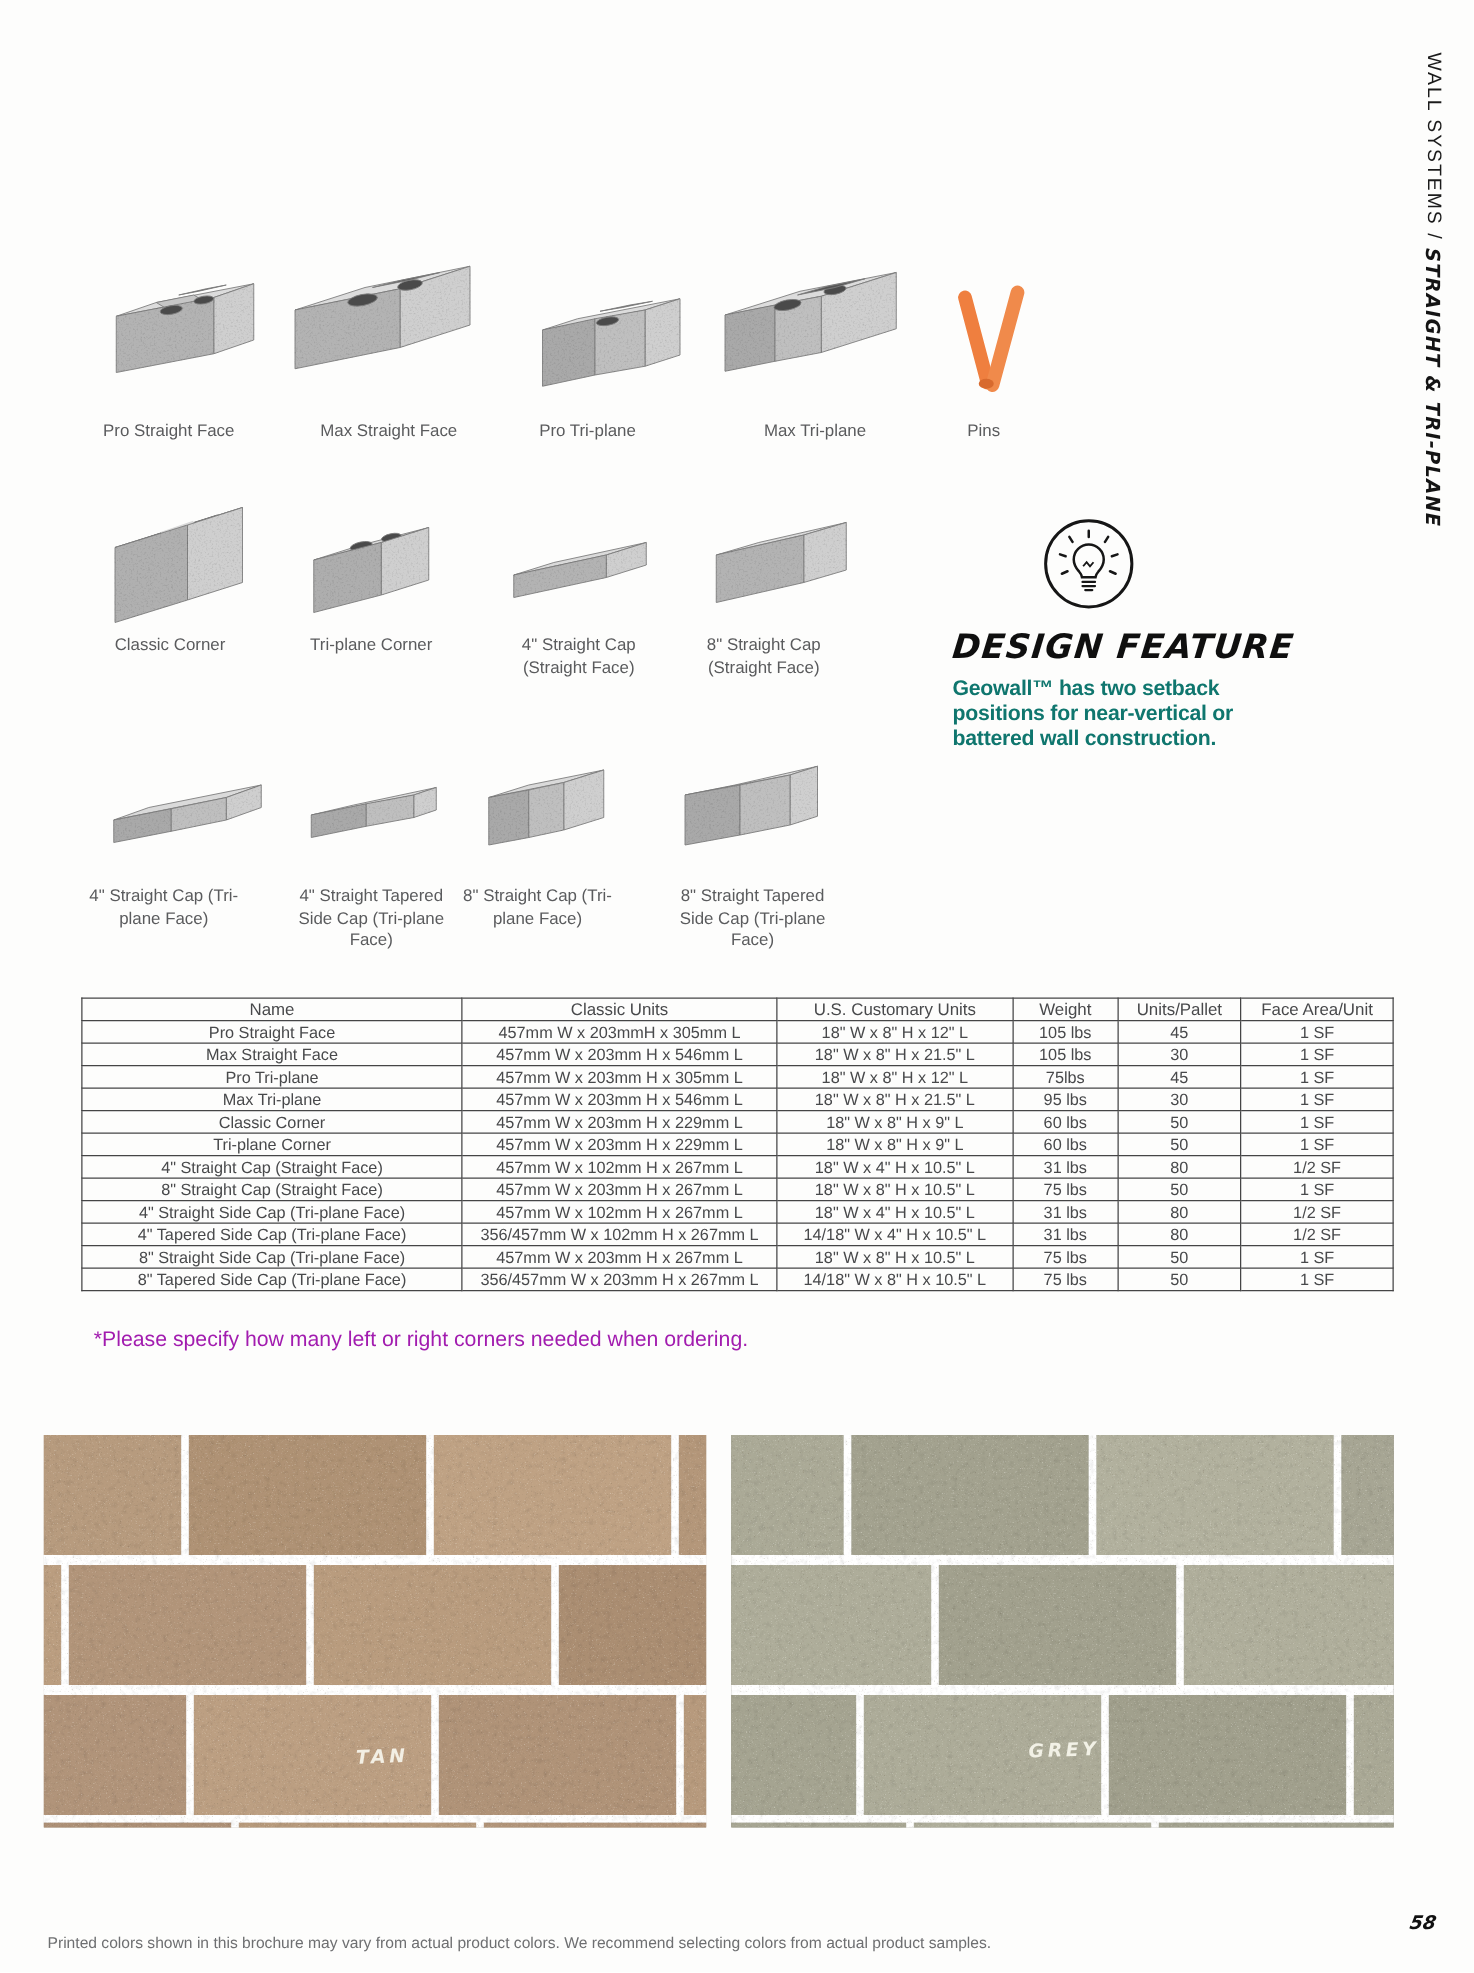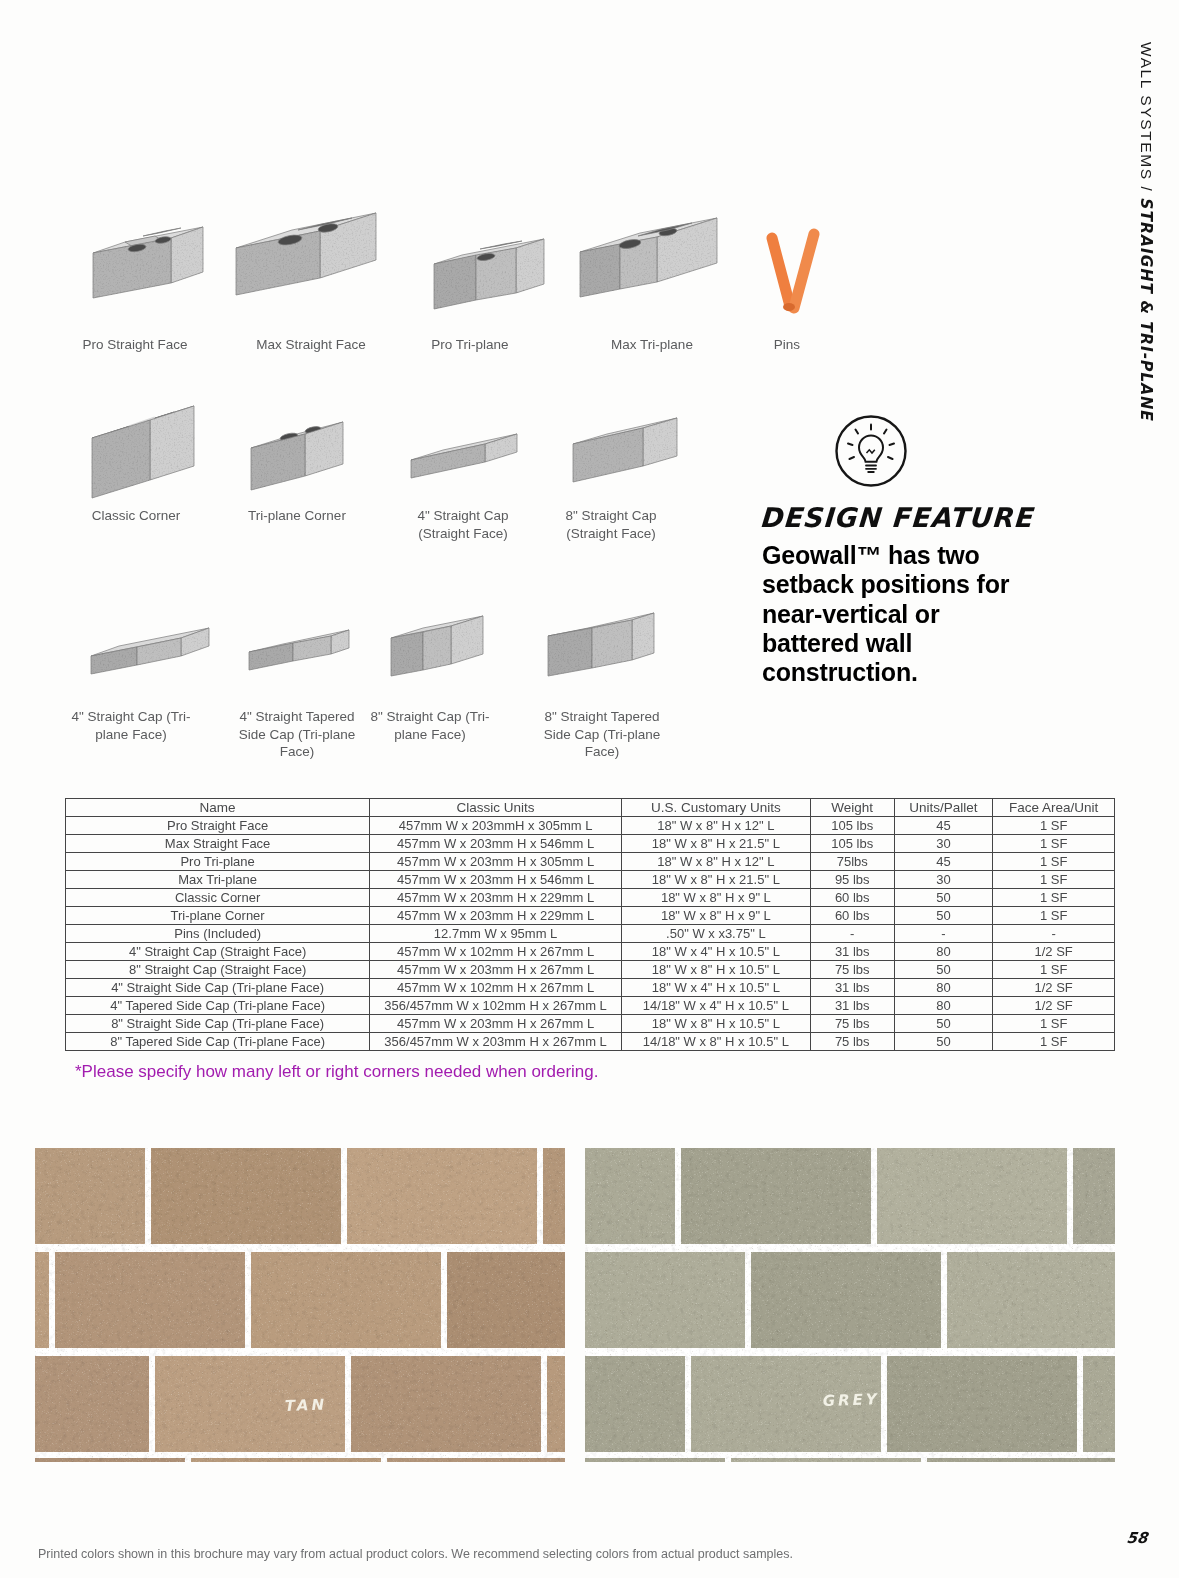--- a/index.html
+++ b/index.html
@@ -2,21 +2,21 @@
 <html><head>
 <meta charset="utf-8">
 <style>
   html,body{margin:0;padding:0;background:#ffffff;}
   .page{position:relative;width:1179px;height:1578px;background:#fdfdfc;font-family:"Liberation Sans",sans-serif;overflow:hidden;}
   .abs{position:absolute;}
   
   .plabel{position:absolute;text-align:center;font-size:13.5px;line-height:1.3;color:#5a5b5d;}
   
   .df-heading{position:absolute;font-family:"DejaVu Sans",sans-serif;font-weight:bold;font-style:italic;font-size:27px;letter-spacing:1px;color:#0f0f0f;transform:skewX(-6deg);white-space:nowrap;}
-  .df-body{position:absolute;width:276px;font-family:"Liberation Sans",sans-serif;font-weight:bold;font-size:25px;line-height:1.17;color:#000000;letter-spacing:-0.2px;}
+  .df-body{position:absolute;width:276px;font-family:"Liberation Sans",sans-serif;font-weight:bold;font-size:17px;line-height:1.17;color:#0f766e;letter-spacing:-0.2px;}
   
   .spec-table{position:absolute;left:65px;top:798px;width:1050px;border-collapse:collapse;font-size:13px;color:#48494b;table-layout:fixed;}
   .spec-table th{font-weight:normal;font-size:13.5px;height:22px;}
   .spec-table th,.spec-table td{border:1.4px solid #454546;text-align:center;padding:1px 3px;height:15px;white-space:nowrap;overflow:hidden;}
   .footnote{position:absolute;left:75px;top:1062px;font-size:17px;color:#a21caf;}
   
   .photo{position:absolute;display:block;}
   .swatch-label{font-family:"DejaVu Sans",sans-serif;font-weight:bold;font-style:italic;font-size:15px;letter-spacing:3px;}
   
   .side-caption{position:absolute;top:42px;right:24px;writing-mode:vertical-rl;white-space:nowrap;}
@@ -289,28 +289,20 @@
         </tr>
         <tr>
           <td>Tri-plane Corner</td>
           <td>457mm W x 203mm H x 229mm L</td>
           <td>18" W x 8" H x 9" L</td>
           <td>60 lbs</td>
           <td>50</td>
           <td>1 SF</td>
         </tr>
         <tr>
-          <td>Pins (Included)</td>
-          <td>12.7mm W x 95mm L</td>
-          <td>.50" W x x3.75" L</td>
-          <td>-</td>
-          <td>-</td>
-          <td>-</td>
-        </tr>
-        <tr>
           <td>4" Straight Cap (Straight Face)</td>
           <td>457mm W x 102mm H x 267mm L</td>
           <td>18" W x 4" H x 10.5" L</td>
           <td>31 lbs</td>
           <td>80</td>
           <td>1/2 SF</td>
         </tr>
         <tr>
           <td>8" Straight Cap (Straight Face)</td>
           <td>457mm W x 203mm H x 267mm L</td>

